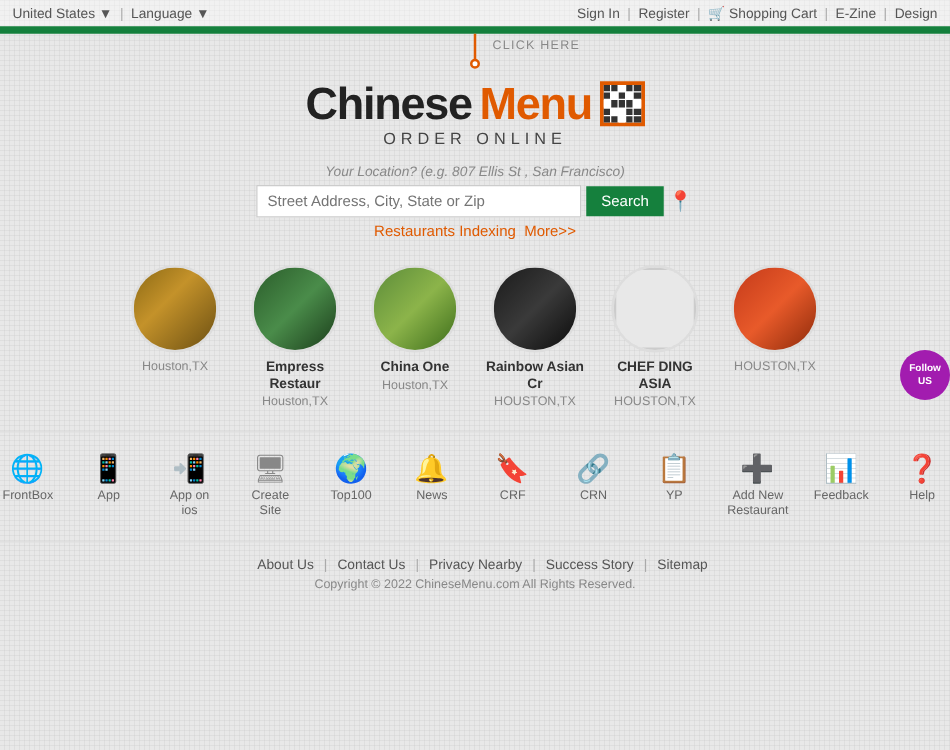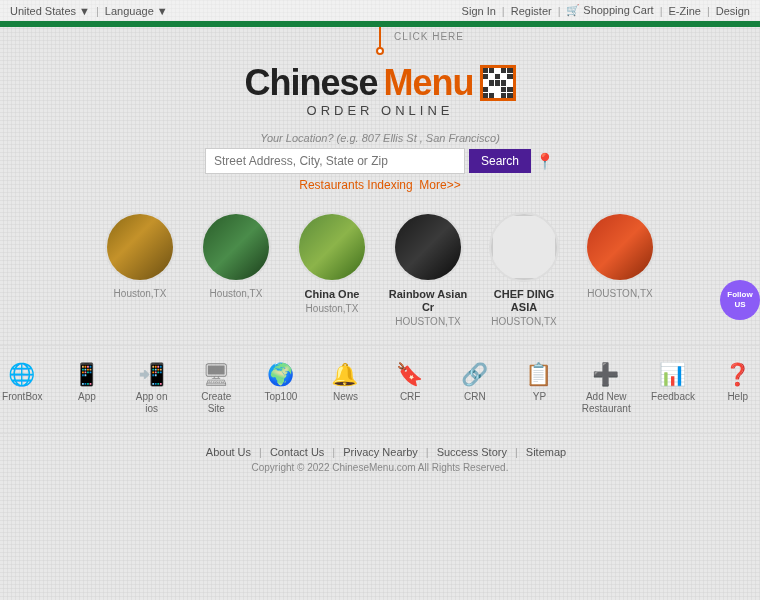--- a/index.html
+++ b/index.html
@@ -145,21 +145,21 @@
       width: 260px;
       padding: 5px 8px;
       border: 1px solid #ccc;
       font-size: 12px;
       color: #aaa;
       outline: none;
       background: white;
     }
     .search-btn {
       padding: 5px 12px;
-      background: #4c1d95;
+      background: #15803d;
       color: white;
       border: none;
       font-size: 12px;
       cursor: pointer;
       text-align: right;
     }
     .location-icon {
       color: #888;
       font-size: 16px;
       cursor: pointer;
@@ -274,21 +274,21 @@
     }
 
     
     .follow-us {
       position: fixed;
       right: 0;
       top: 50%;
       transform: translateY(-50%);
       width: 40px;
       height: 40px;
-      background: #8b5cf6;
+      background: #a21caf;
       border-radius: 50%;
       display: flex;
       align-items: center;
       justify-content: center;
       flex-direction: column;
       cursor: pointer;
       color: white;
       font-size: 8px;
       font-weight: bold;
       text-align: center;
@@ -377,20 +377,21 @@
 <div class="restaurant-card">
     <div class="restaurant-img">
       <div class="restaurant-img-inner img-food1"></div>
     </div>
     <div class="restaurant-location">Houston,TX</div>
   </div>
     <div class="restaurant-card">
     <div class="restaurant-img">
       <div class="restaurant-img-inner img-food2"></div>
     </div>
+    <div class="restaurant-name">Empress Restaur</div>
     <div class="restaurant-location">Houston,TX</div>
   </div>
     <div class="restaurant-card">
     <div class="restaurant-img">
       <div class="restaurant-img-inner img-food3"></div>
     </div>
     <div class="restaurant-name">China One</div>
     <div class="restaurant-location">Houston,TX</div>
   </div>
     <div class="restaurant-card">

